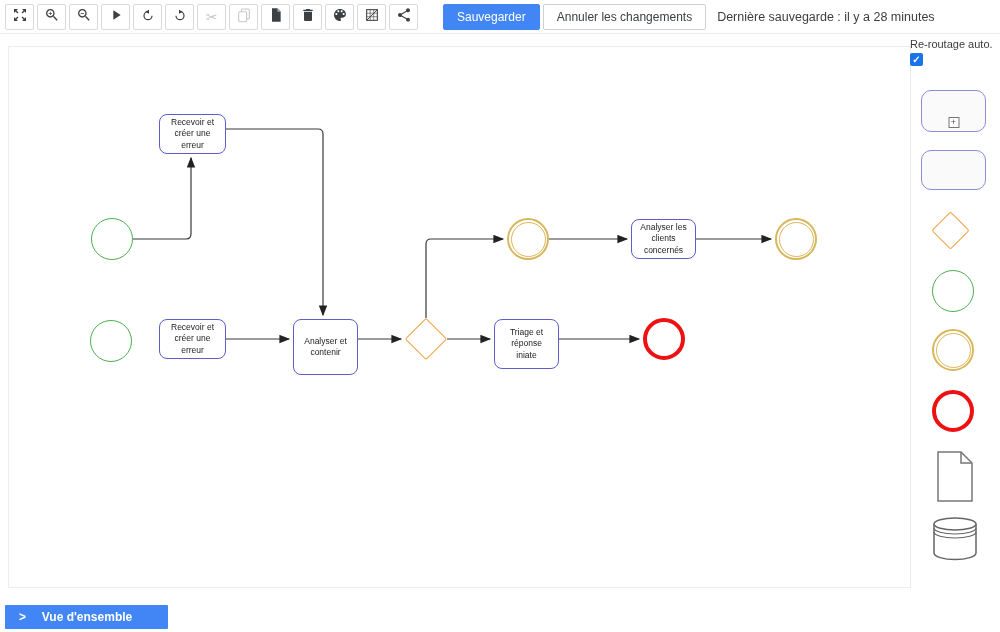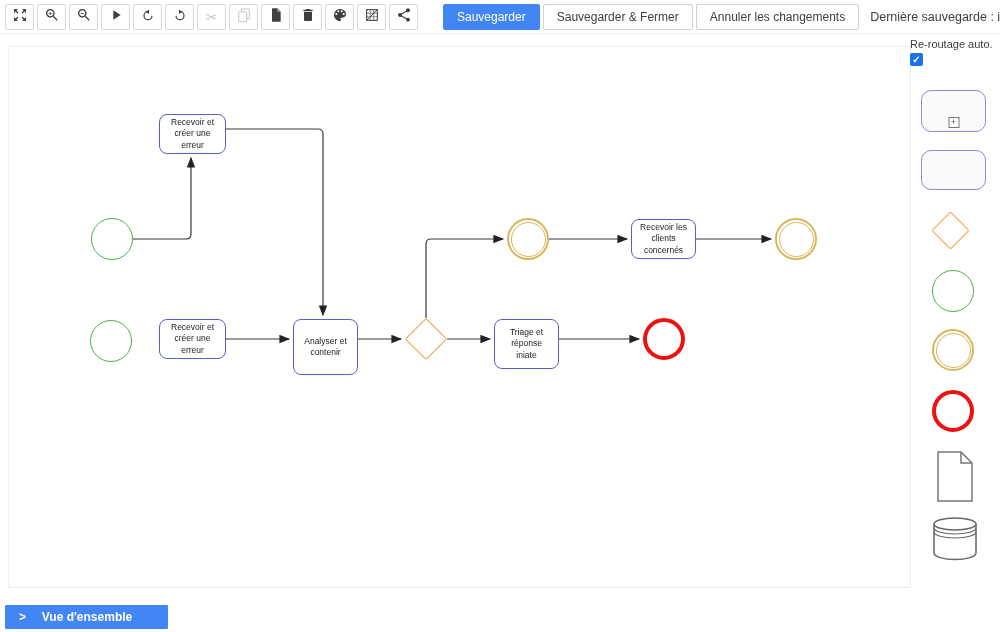--- a/index.html
+++ b/index.html
@@ -130,21 +130,20 @@
           <path d="M4 9.3h16M4 14.6h16M9.3 4v16M14.6 4v16" stroke="currentColor" stroke-width="0.9"></path>
           <path d="M4 20 L20 4" stroke="currentColor" stroke-width="1.4"></path>
         </svg></span>
   </div>
   <div class="tbtn">
     <span><svg viewBox="0 0 24 24" width="16" height="16" fill="currentColor">
           <path d="M18 16.08c-.76 0-1.44.3-1.96.77L8.91 12.7c.05-.23.09-.46.09-.7s-.04-.47-.09-.7l7.05-4.11c.54.5 1.25.81 2.04.81 1.66 0 3-1.34 3-3s-1.34-3-3-3-3 1.34-3 3c0 .24.04.47.09.7L8.04 9.81C7.5 9.31 6.79 9 6 9c-1.66 0-3 1.34-3 3s1.34 3 3 3c.79 0 1.5-.31 2.04-.81l7.12 4.16c-.05.21-.08.43-.08.65 0 1.61 1.31 2.92 2.92 2.92 1.61 0 2.92-1.31 2.92-2.92s-1.31-2.92-2.92-2.92z"></path>
         </svg></span>
   </div>
   <button class="txtbtn primary">Sauvegarder</button>
-  <button class="txtbtn">Sauvegarder &amp; Fermer</button>
   <button class="txtbtn">Annuler les changements</button>
   <span class="lastsaved">Dernière sauvegarde : il y a 28 minutes</span>
 </div>
 
 <div class="canvas">
   <svg class="edges" viewBox="0 0 903 542">
     <defs>
       <marker id="arrow" markerWidth="10" markerHeight="8" refX="8" refY="3.5" orient="auto">
         <path d="M0,0 L9,3.5 L0,7 Z" fill="#222"></path>
       </marker>
@@ -162,21 +161,21 @@
 
   <div class="task" style="left:150px; top:67px; width:67px; height:40px;">Recevoir et créer une erreur</div>
   <div class="circle green" style="left:82px; top:171px;"></div>
   <div class="circle green" style="left:81px; top:273px;"></div>
   <div class="task" style="left:150px; top:272px; width:67px; height:40px;">Recevoir et créer une erreur</div>
   <div class="task" style="left:284px; top:272px; width:65px; height:56px;">Analyser et contenir</div>
   <div class="diamond" style="left:402px; top:277px; width:30px; height:30px;"></div>
   <div class="circle yellow" style="left:498px; top:171px;">
       <div class="inner"></div>
     </div>
-  <div class="task" style="left:622px; top:172px; width:65px; height:40px;">Recevoir les clients concernés</div>
+  <div class="task" style="left:622px; top:172px; width:65px; height:40px;">Analyser les clients concernés</div>
   <div class="circle yellow" style="left:766px; top:171px;">
       <div class="inner"></div>
     </div>
   <div class="task" style="left:485px; top:272px; width:65px; height:50px;">Triage et réponse iniate</div>
   <div class="circle red" style="left:634px; top:271px;"></div>
 </div>
 
 <div class="reroute-label">Re-routage auto.</div>
 <div class="checkbox">
   <span>✓</span>

